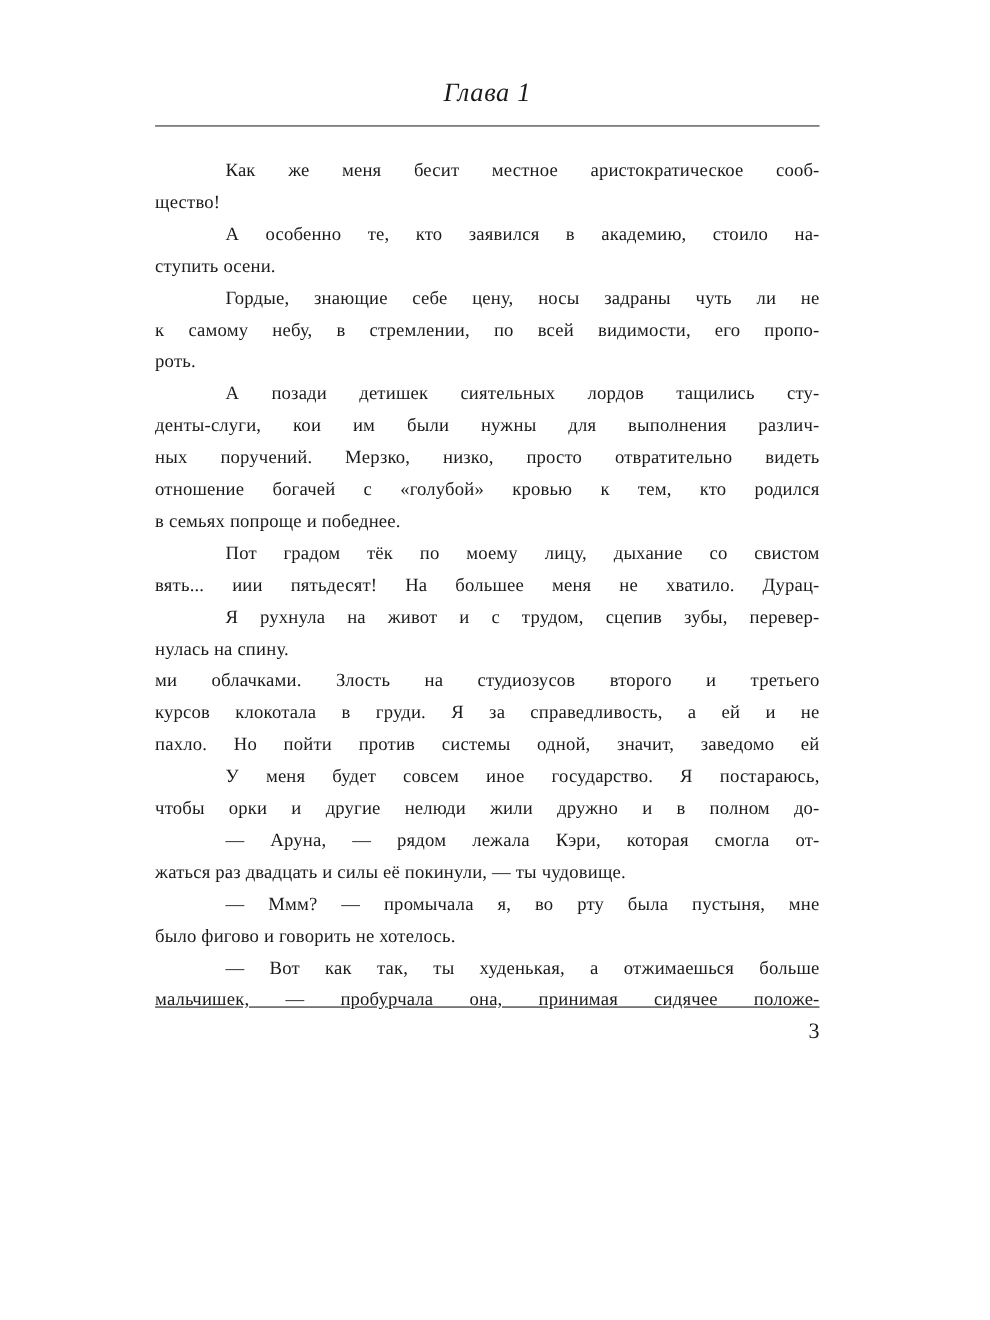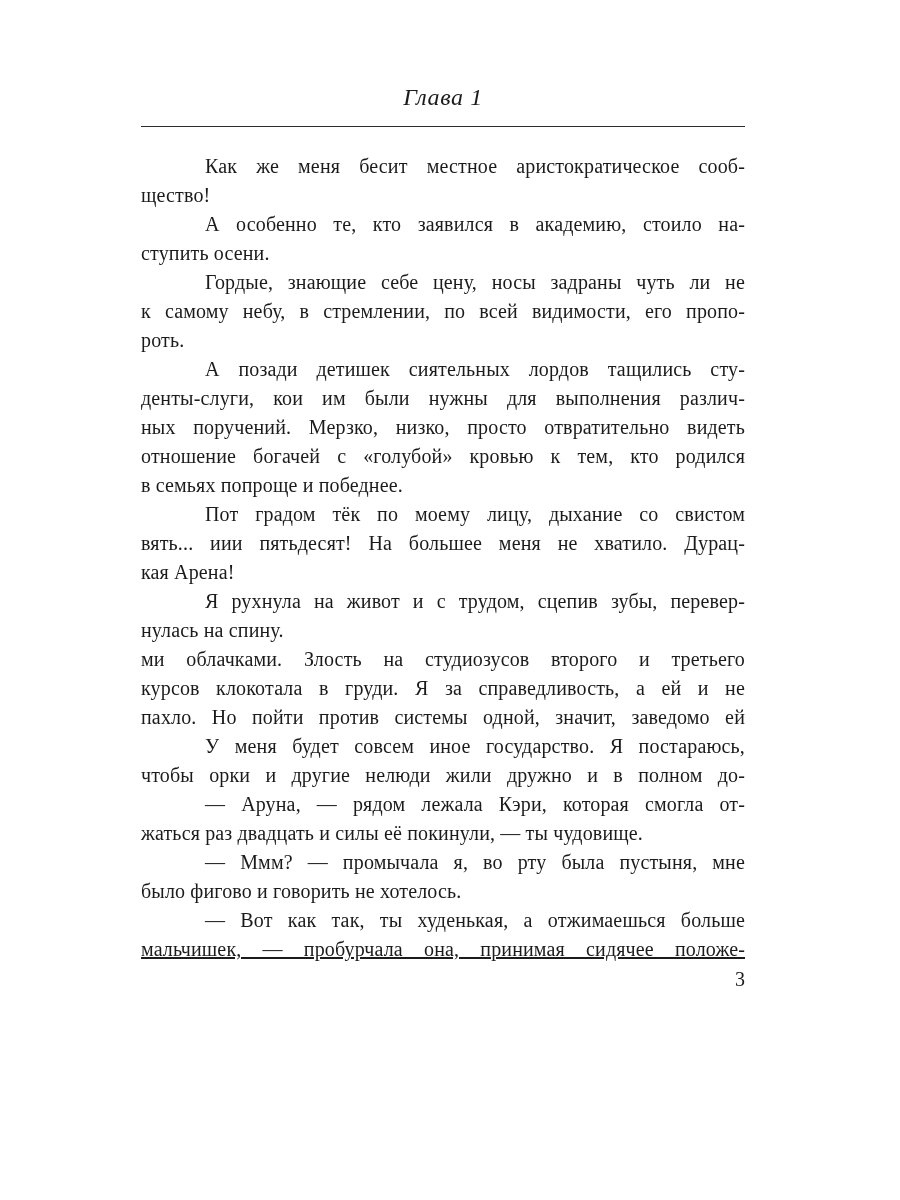--- a/index.html
+++ b/index.html
@@ -9,39 +9,39 @@
     width: 900px;
     height: 1200px;
     background: #ffffff;
     color: #1b1b1b;
     font-family: "Liberation Serif", "DejaVu Serif", serif;
     overflow: hidden;
   }
   .content {
     position: absolute;
     left: 141px;
-    top: 84px;
+    top: 72px;
     width: 604px;
   }
   .chapter-heading {
     text-align: center;
     font-style: italic;
     font-size: 24px;
     letter-spacing: 0.6px;
     padding-bottom: 15px;
   }
   .heading-rule {
     border: none;
     border-top: 1.5px solid #2b2b2b;
     height: 0;
     width: 100%;
   }
   .body-text {
     margin-top: 25px;
-    font-size: 20px;
+    font-size: 17px;
     line-height: 29px;
     letter-spacing: 0.15px;
   }
   .paragraph { }
   .line {
     text-align: justify;
     text-align-last: justify;
   }
   .line.first { text-indent: 64px; }
   .line.last { text-align-last: left; }
@@ -76,21 +76,20 @@
         <div class="paragraph">
           <div class="line first">А позади детишек сиятельных лордов тащились сту-</div>
           <div class="line">денты-слуги, кои им были нужны для выполнения различ-</div>
           <div class="line">ных поручений. Мерзко, низко, просто отвратительно видеть</div>
           <div class="line">отношение богачей с «голубой» кровью к тем, кто родился</div>
           <div class="line last">в семьях попроще и победнее.</div>
         </div>
         <div class="paragraph">
           <div class="line first">Пот градом тёк по моему лицу, дыхание со свистом</div>
           <div class="line">вять... иии пятьдесят! На большее меня не хватило. Дурац-</div>
-          <div class="line last">кая Арена!</div>
         </div>
         <div class="paragraph">
           <div class="line first">Я рухнула на живот и с трудом, сцепив зубы, перевер-</div>
           <div class="line last">нулась на спину.</div>
         </div>
         <div class="paragraph">
           <div class="line">ми облачками. Злость на студиозусов второго и третьего</div>
           <div class="line">курсов клокотала в груди. Я за справедливость, а ей и не</div>
           <div class="line">пахло. Но пойти против системы одной, значит, заведомо ей</div>
         </div>

